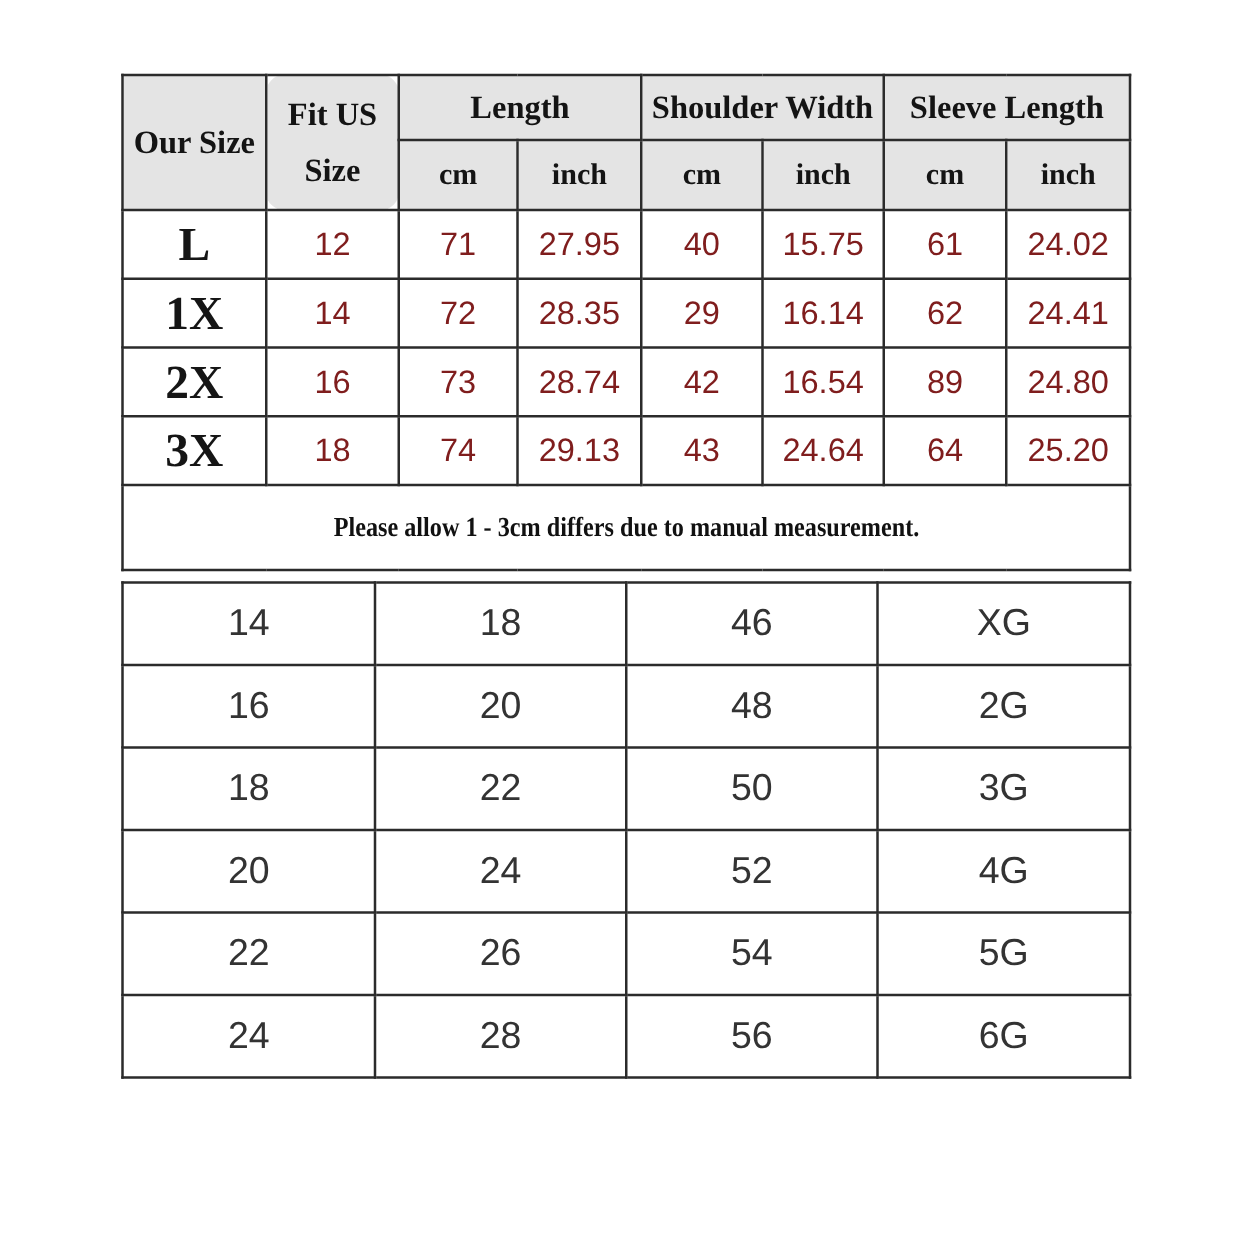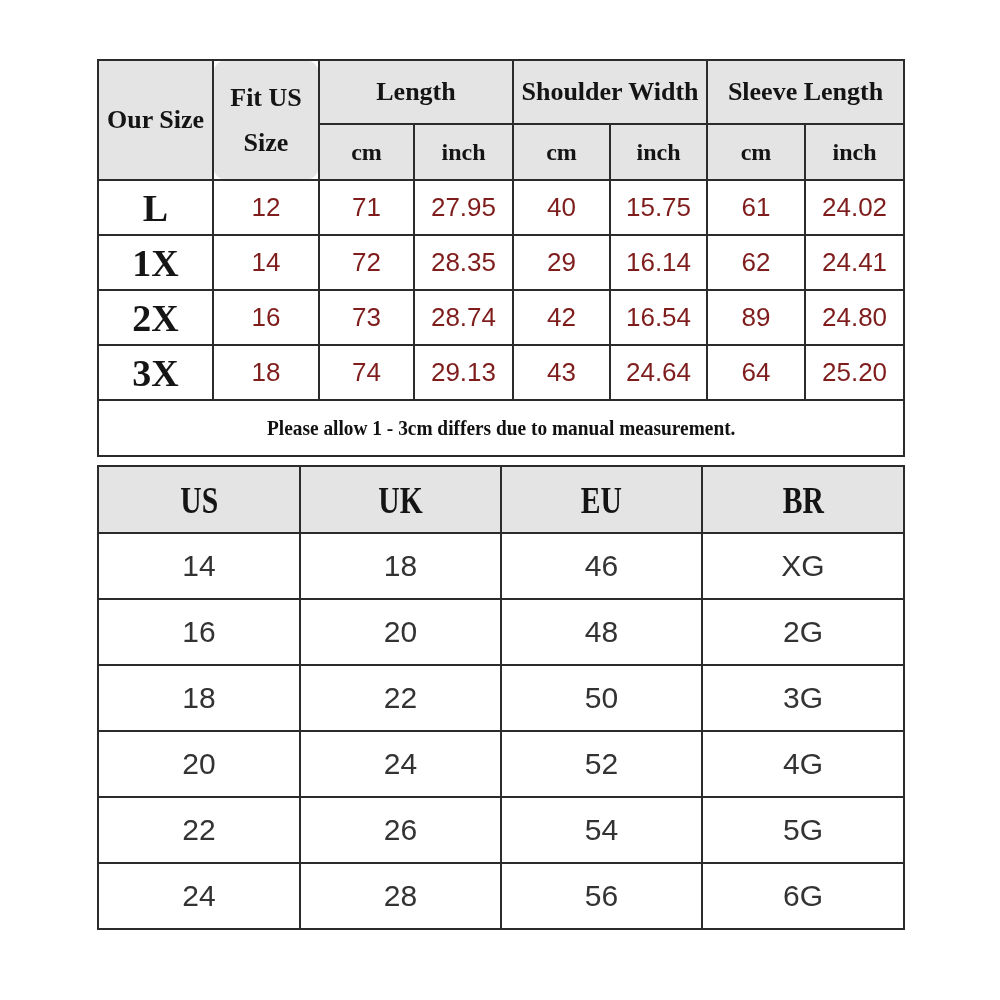--- a/index.html
+++ b/index.html
@@ -27,37 +27,37 @@
   th {
     background: #e4e4e4;
     color: #141414;
     font-weight: bold;
     font-family: "Liberation Serif", serif;
   }
   td { background: #ffffff; }
 
   
   .t-measure { left: 97px; top: 59px; width: 806px; }
-  .t-measure .group-th { height: 64px; font-size: 26px; }
+  .t-measure .group-th { height: 52px; font-size: 26px; }
   .t-measure .unit-th  { height: 56px; font-size: 24px; }
   .t-measure .side-th  { font-size: 26px; }
   .fit-us-th { line-height: 1.75; border-radius: 14px; }
   .t-measure .size-cell {
     height: 55px;
     font-family: "Liberation Serif", serif;
     font-weight: bold;
     font-size: 38px;
     color: #151515;
   }
   .t-measure .val-cell {
     font-family: "Liberation Sans", sans-serif;
     font-size: 26px;
     color: #7f1d1d;
   }
-  .note-cell { height: 56px; }
+  .note-cell { height: 68px; }
   .note-text {
     display: inline-block;
     font-family: "Liberation Serif", serif;
     font-weight: bold;
     font-size: 22px;
     color: #111111;
     transform: scaleX(0.88);
     white-space: nowrap;
   }
 
@@ -159,26 +159,20 @@
     </table>
 
   <table class="t-convert">
     <colgroup>
       <col style="width:202px">
         <col style="width:201px">
       <col style="width:201px">
         <col style="width:202px">
     </colgroup>
     <tbody>
-        <tr>
-      <th><span class="hdr-text">US</span></th>
-      <th><span class="hdr-text">UK</span></th>
-      <th><span class="hdr-text">EU</span></th>
-      <th><span class="hdr-text">BR</span></th>
-    </tr>
     <tr>
       <td>14</td>
       <td>18</td>
       <td>46</td>
       <td>XG</td>
     </tr>
     <tr>
       <td>16</td>
       <td>20</td>
       <td>48</td>

